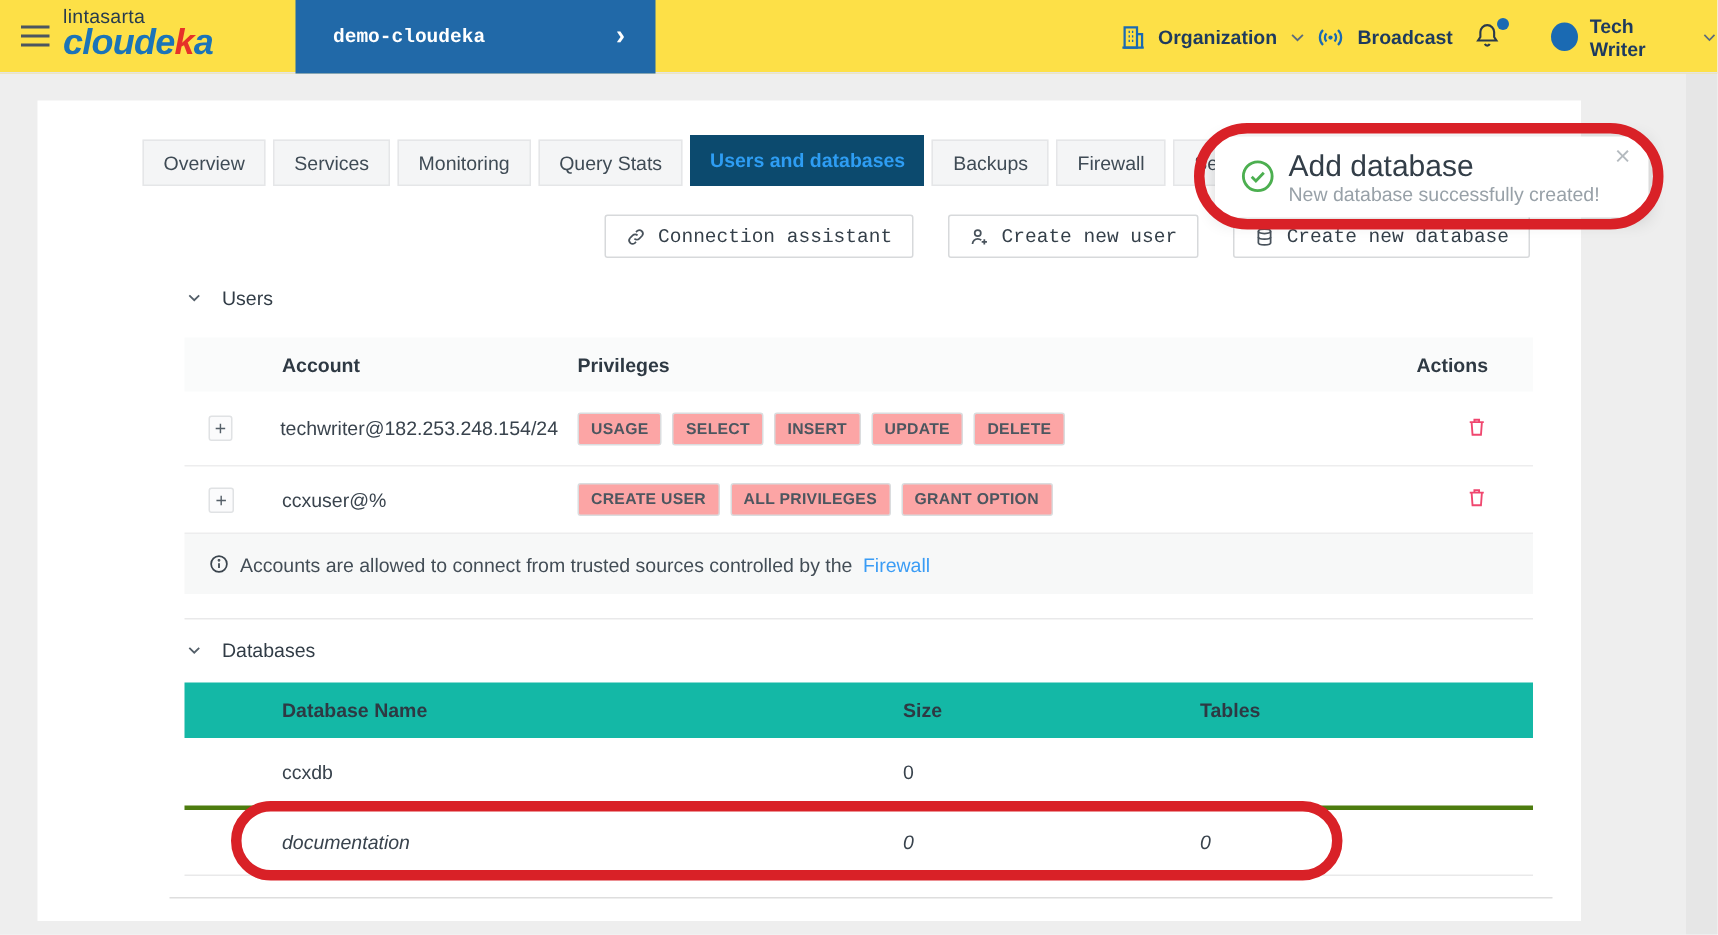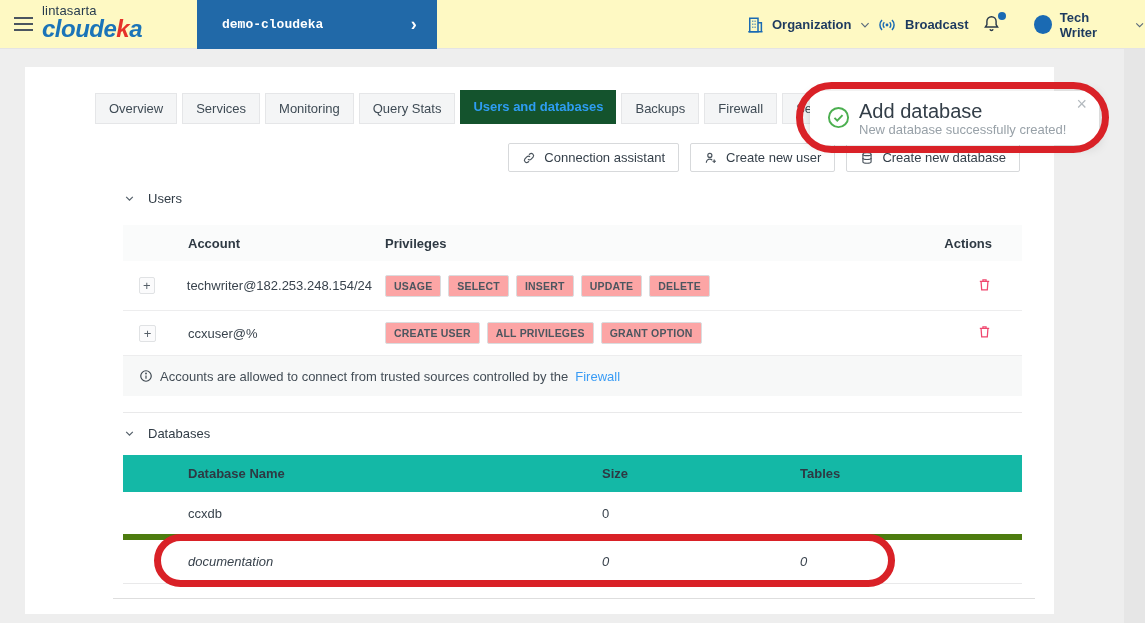--- a/index.html
+++ b/index.html
@@ -2,21 +2,21 @@
 <html style="--brand_blue: #1b74b8; --logo_red: #e63229; --project_btn_blue: #2169a8; --icon_blue: #1a6ab3; --active_tab_blue: #2e9df3; --link_blue: #3a9cf5; --success_green: #4caf50; --danger_pink: #f0476f; --annotation_red: #d92127;"><head>
 <meta charset="utf-8">
 <style>
   * { margin:0; padding:0; box-sizing:border-box; }
   html,body { width:1145px; height:623px; overflow:hidden;
     font-family:"Liberation Sans", sans-serif; background:#eeeeee; }
   .stage { position:relative; width:1145px; height:623px; }
 
   
   .header { position:absolute; left:0; top:0; width:1145px; height:49px;
-    background:#fef9c3; border-bottom:1px solid #e4e4e4; z-index:10; }
+    background:#fde047; border-bottom:1px solid #e4e4e4; z-index:10; }
   .hamburger { position:absolute; left:14px; top:17px; width:19px; height:14px; cursor:pointer; }
   .hamburger span { display:block; height:2px; background:#4b5560; margin-bottom:4px; }
   .logo { position:absolute; left:42px; top:4px; line-height:1; }
   .logo .company { font-size:13px; color:#273b4e; letter-spacing:.2px; }
   .logo .product { font-size:24px; font-weight:bold; font-style:italic; color:var(--brand_blue,#1b74b8); letter-spacing:-.5px; }
   .logo .product .accent { color:var(--logo_red,#e63229); }
   .project-btn { position:absolute; left:197px; top:0; width:240px; height:49px;
     background:var(--project_btn_blue,#2169a8); color:#fff; border:none; cursor:pointer;
     display:flex; align-items:center; justify-content:space-between; padding:0 18px 0 25px;
     font-family:Liberation Mono, monospace; font-size:13px; font-weight:bold; }
@@ -37,25 +37,25 @@
 
   
   .page { position:absolute; left:0; top:49px; width:1145px; height:574px; background:#eeeeee; }
   .scroll-track { position:absolute; right:0; top:49px; width:21px; height:574px; background:#e6e6e6; }
   .card { position:absolute; left:25px; top:67px; width:1029px; height:547px; background:#fff; z-index:1; }
 
   
   .tabbar { position:absolute; left:70px; top:23px; height:34px; display:flex; align-items:flex-end; gap:5px; }
   .tab { height:31px; line-height:29px; padding:0 13px; background:#f4f5f6; border:1px solid #e5e6e8;
     font-size:13px; color:#3f4b55; cursor:pointer; white-space:nowrap; }
-  .tab.active { height:34px; line-height:34px; background:#14532d; border:none;
+  .tab.active { height:34px; line-height:34px; background:#0c4a6e; border:none;
     color:var(--active_tab_blue,#2e9df3); font-weight:bold; }
 
   
-  .toolbar { position:absolute; top:76px; right:34px; display:flex; gap:11px; }
+  .toolbar { position:absolute; top:76px; right:34px; display:flex; gap:23px;font-family:Liberation Mono, monospace; }
   .tbtn { height:29px; display:flex; align-items:center; gap:8px; padding:0 13px;
     background:#fff; border:1px solid #d7d9db; border-radius:2px; cursor:pointer;
     font-family:inherit; font-size:13px; color:#343f49; white-space:nowrap; }
   .tbtn svg { display:block; color:#49535c; }
 
   
   .section-head { position:absolute; left:99px; display:flex; align-items:center; gap:13px;
     font-size:13px; color:#313c46; cursor:pointer;justify-content:space-between; }
   .section-head svg { color:#55606a; }
 
@@ -84,21 +84,21 @@
   .divider-users { position:absolute; left:98px; top:345px; width:899px; height:1px; background:#e9e9ea; }
 
   
   .dtable { position:absolute; left:98px; top:388px; width:899px; font-size:13px; color:#39434d; }
   .dhead { display:flex; align-items:center; height:37px; background:#14b8a6; font-weight:bold; color:#2e3943; }
   .dc1 { width:467px; padding-left:65px; }
   .dc2 { width:198px; padding-left:12px; position:relative; }
   .dc3 { flex:1; padding-left:12px; position:relative; }
   .dhead .dc2::before, .dhead .dc3::before { content:""; position:absolute; left:0; top:9px; bottom:9px;
     width:1px; background:#e3e4e6; }
-  .drow { display:flex; align-items:center; border-bottom:6px solid #4d7c0f; }
+  .drow { display:flex; align-items:center; border-bottom:3px solid #4d7c0f; }
   .drow.r1 { height:48px; } .drow.r2 { height:44px; border-bottom:1px solid #e9e9ea;font-style:italic; }
   .divider-bottom { position:absolute; left:88px; top:531px; width:922px; height:1px; background:#dedede; }
 
   
   .toast { position:absolute; left:810px; top:91px; width:289px; height:54px; background:#fff;
     border-radius:8px; box-shadow:0 2px 12px rgba(0,0,0,.16); z-index:30; }
   .toast .check { position:absolute; left:17px; top:15px; color:var(--success_green,#4caf50); }
   .toast-title { position:absolute; left:49px; top:9px; font-size:20px; color:#333e48; }
   .toast-msg { position:absolute; left:49px; top:31px; font-size:13px; color:#98a1a8; }
   .toast-close { position:absolute; right:12px; top:4px; background:none; border:none; cursor:pointer;

